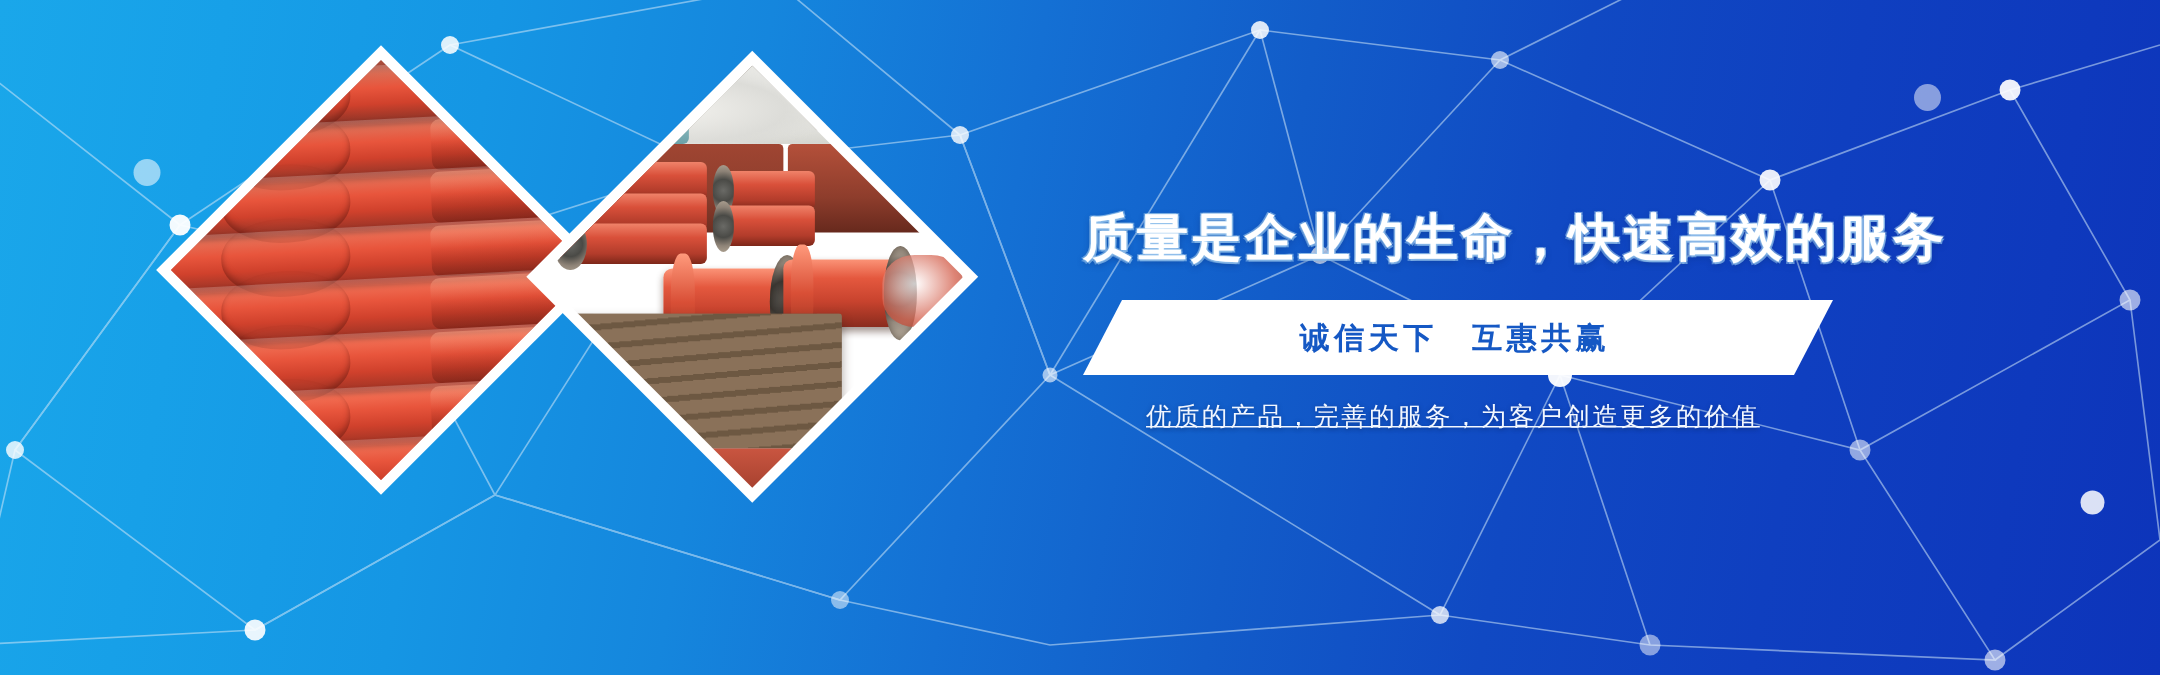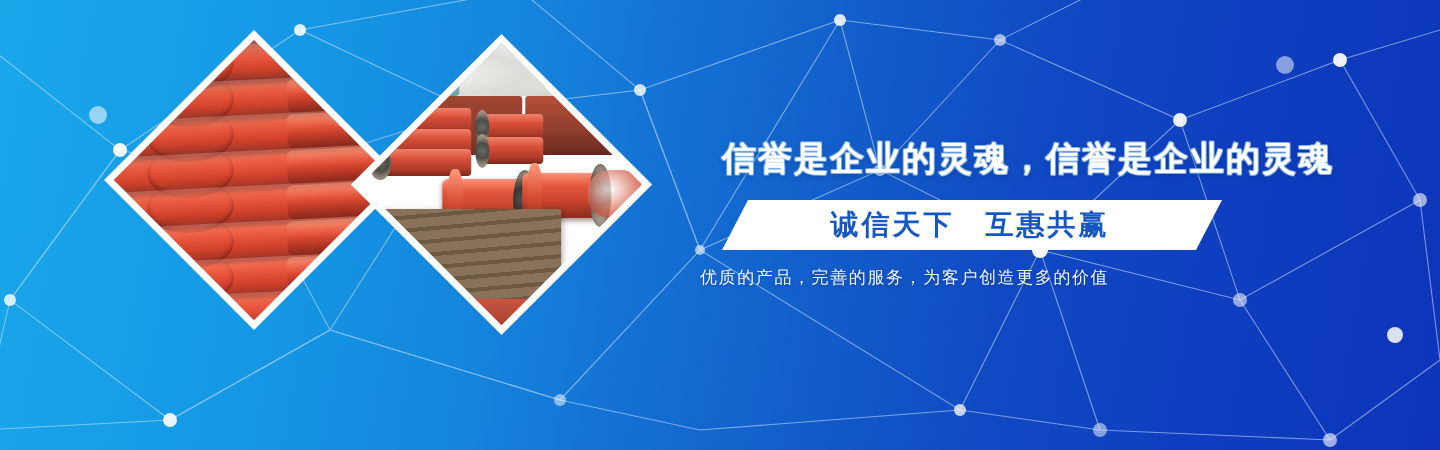--- a/index.html
+++ b/index.html
@@ -240,37 +240,38 @@
     top: 200px;
     width: 500px;
     height: 50px;
     background: #ffffff;
     clip-path: polygon(26px 0, 100% 0, calc(100% - 26px) 100%, 0 100%);
     display: flex;
     align-items: center;
     justify-content: center;
   }
   .slogan-text {
-    font-size: 28px;
+    font-size: 20px;
     font-weight: bold;
     color: #1558c4;
     letter-spacing: 3px;
     white-space: pre;
     transform: translateX(-2px);
   }
 
   
   .subline {
     position: absolute;
-    left: 700px;
+    left: 764px;
     font-size: 17px;
     color: #f2f7ff;
     letter-spacing: 1.6px;
     white-space: nowrap;
     text-shadow: 0 1px 3px rgba(8,40,110,.55);
+    text-decoration: underline;
   }
   #subline-1 { top: 266px; }
   #subline-2 { top: 300px; }
 </style>
 </head>
 <body>
 
 <div class="banner">
 
   <svg class="net-svg" viewBox="0 0 1440 450" preserveAspectRatio="none">
@@ -371,21 +372,21 @@
           <span class="collar"></span>
             <span class="hub"></span>
         </div>
         <div class="wb-pallet-bottom"></div>
         <div class="wb-plastic"></div>
         <div class="wb-bottom-red"></div>
       </div>
     </div>
   </div>
 
-  <div class="headline">信誉是企业的灵魂，信誉是企业的灵魂</div>
+  <div class="headline">质量是企业的生命，快速高效的服务</div>
 
   <div class="slogan-bar">
     <span class="slogan-text">诚信天下　互惠共赢</span>
   </div>
 
   <div class="subline" id="subline-1">优质的产品，完善的服务，为客户创造更多的价值</div>
 
 </div>
 
 </body></html>

